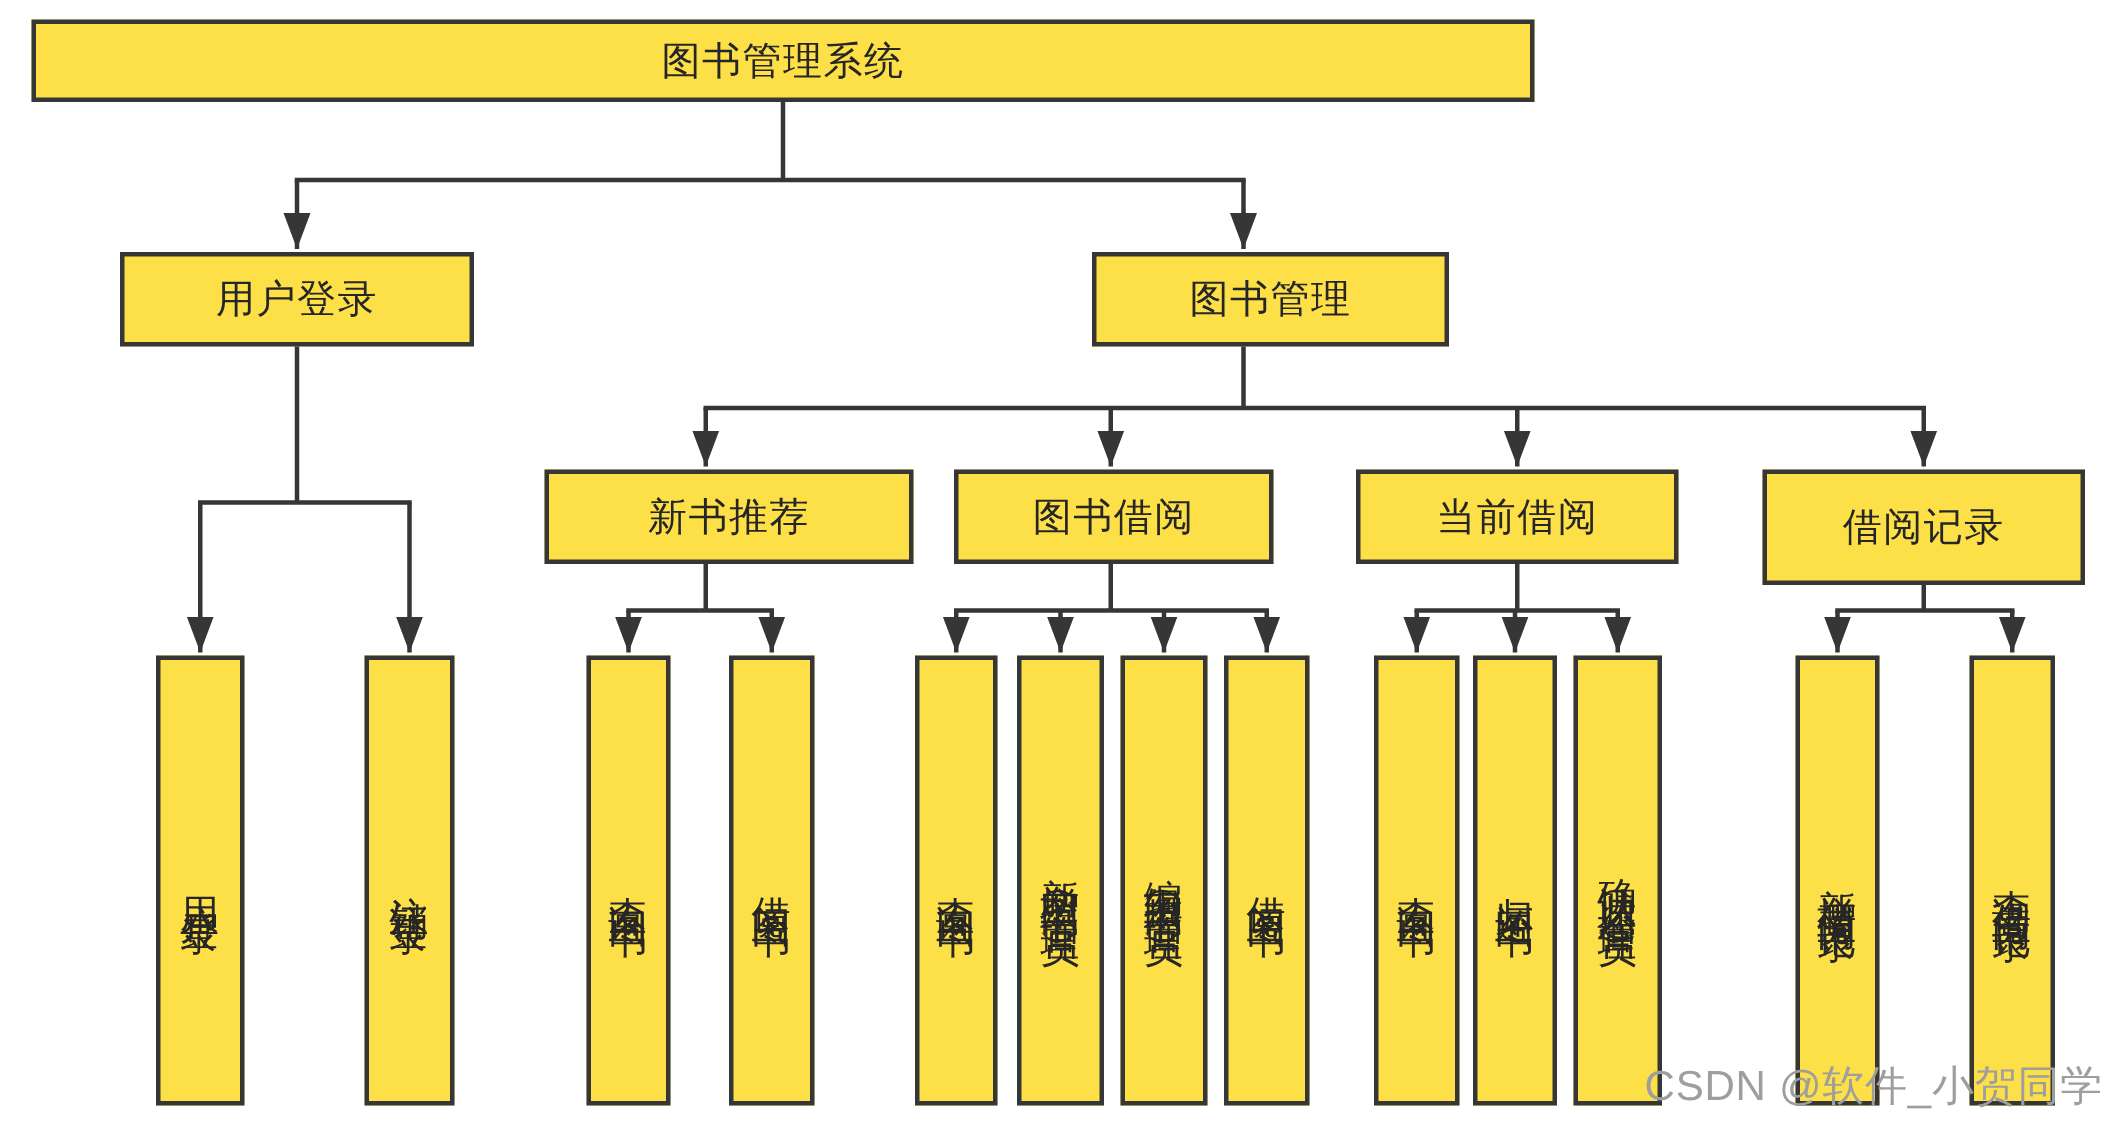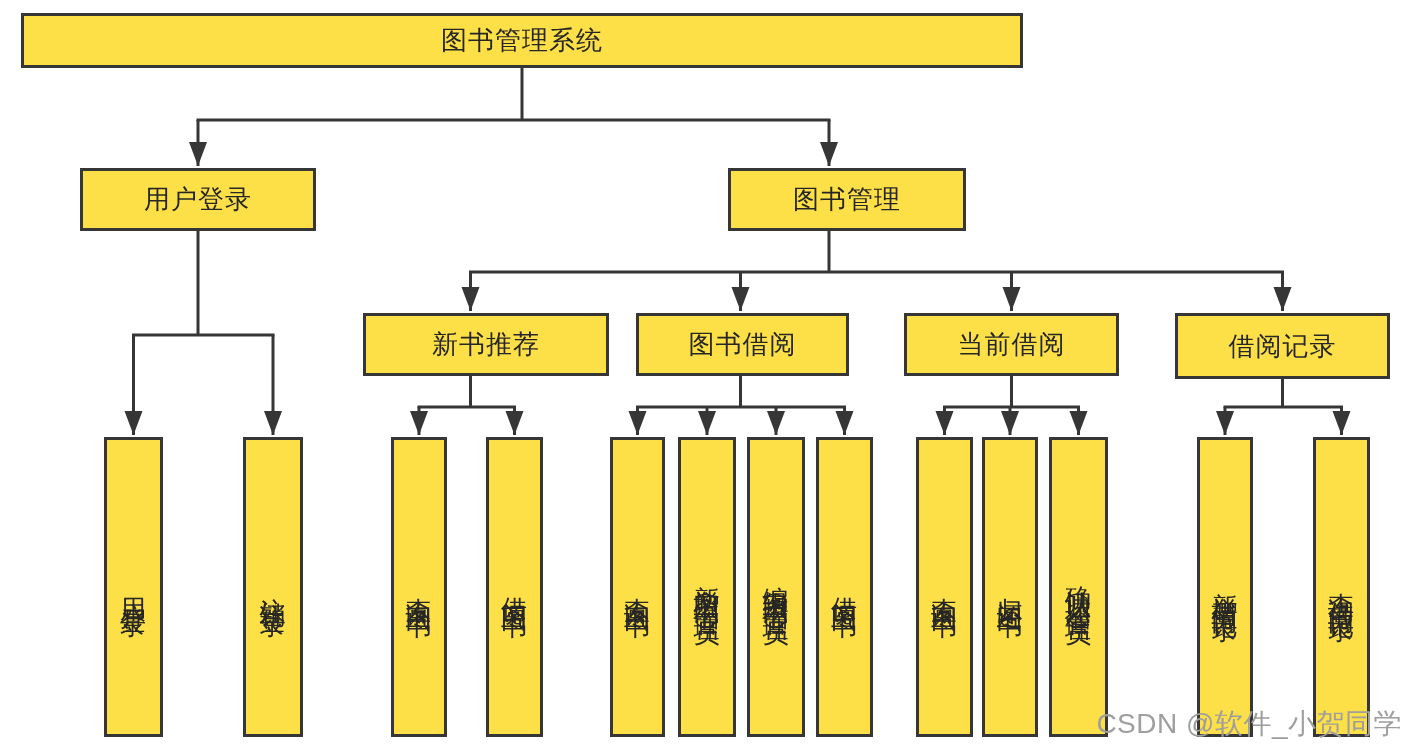--- a/index.html
+++ b/index.html
@@ -139,21 +139,21 @@
 
   <div class="box hbox" style="left:363px;top:313px;width:246px;height:63px">
     <span>新书推荐</span>
   </div>
   <div class="box hbox" style="left:636px;top:313px;width:213px;height:63px">
     <span>图书借阅</span>
   </div>
   <div class="box hbox" style="left:904px;top:313px;width:215px;height:63px">
     <span>当前借阅</span>
   </div>
-  <div class="box hbox" style="left:1175px;top:313px;width:215px;height:66px">
+  <div class="box hbox" style="left:1175px;top:313px;width:215px;height:77px">
     <span>借阅记录</span>
   </div>
 
   <div class="box" style="left:104px;top:437px;width:59px;height:300px">
     <span class="vtext">用户登录</span>
   </div>
   <div class="box" style="left:243px;top:437px;width:60px;height:300px">
     <span class="vtext">注销登录</span>
   </div>
 

